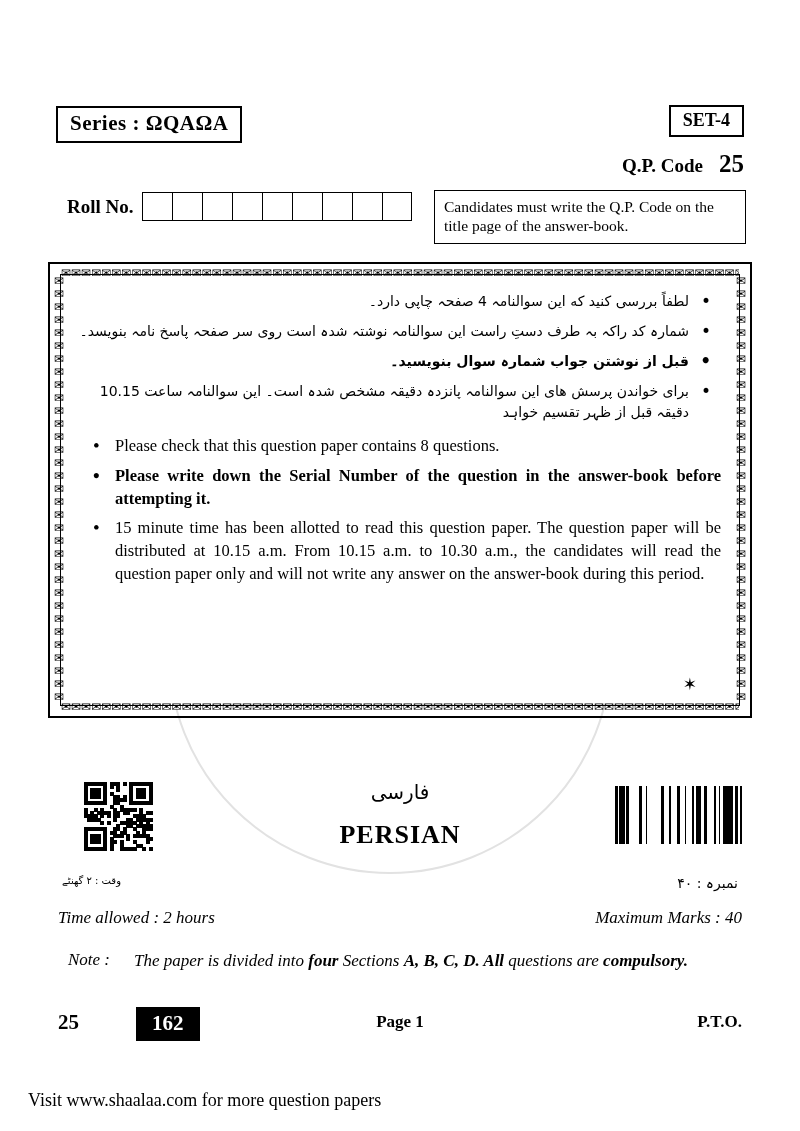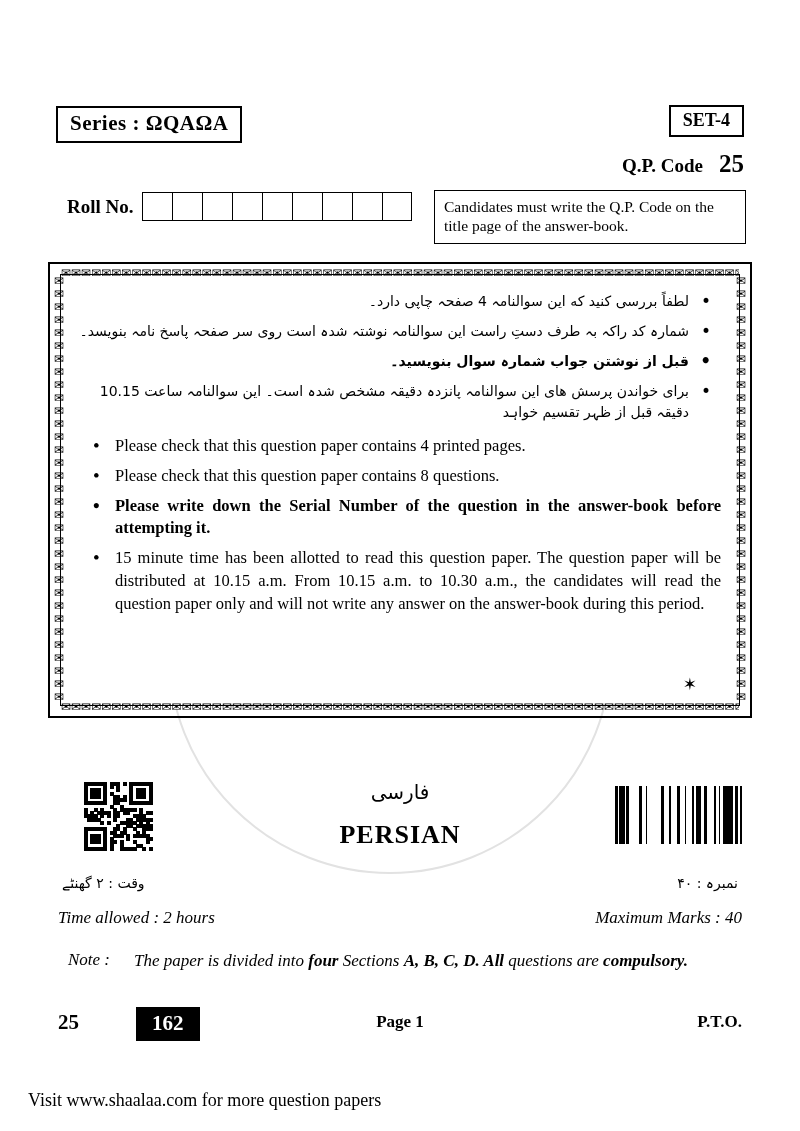--- a/index.html
+++ b/index.html
@@ -270,21 +270,21 @@
     font-size: 26px;
     font-weight: bold;
     letter-spacing: 1px;
   }
 
   .time-urdu {
     position: absolute;
     left: 62px;
     top: 875px;
     font-family: "DejaVu Sans", sans-serif;
-    font-size: 14px;
+    font-size: 10px;
     direction: rtl;
   }
   .marks-urdu {
     position: absolute;
     right: 62px;
     top: 875px;
     font-family: "DejaVu Sans", sans-serif;
     font-size: 14px;
     direction: rtl;
   }
@@ -403,21 +403,20 @@
 
         <div class="instr-body">
           <ul class="urdu-list">
             <li>لطفاً بررسی کنید که این سوالنامہ 4 صفحہ چاپی دارد۔</li>
             <li>شمارہ کد راکہ بہ طرف دستِ راست این سوالنامہ نوشتہ شدہ است روی سر صفحہ پاسخ نامہ بنویسد۔</li>
             <li class="bold">قبل از نوشتن جواب شمارہ سوال بنویسید۔</li>
             <li>برای خواندن پرسش های این سوالنامہ پانزدہ دقیقہ مشخص شدہ است۔ این سوالنامہ ساعت 10.15 دقیقہ قبل از ظہر تقسیم خواہد</li>
           </ul>
 
           <ul class="eng-list">
-            <li>Please check that this question paper contains 4 printed pages.</li>
             <li>Please check that this question paper contains 8 questions.</li>
             <li class="bold">Please write down the Serial Number of the question in the answer-book before attempting it.</li>
             <li>15 minute time has been allotted to read this question paper. The question paper will be distributed at 10.15 a.m. From 10.15 a.m. to 10.30 a.m., the candidates will read the question paper only and will not write any answer on the answer-book during this period.</li>
           </ul>
 
           <div class="star">✶</div>
         </div>
       </div>
     </div>
 

